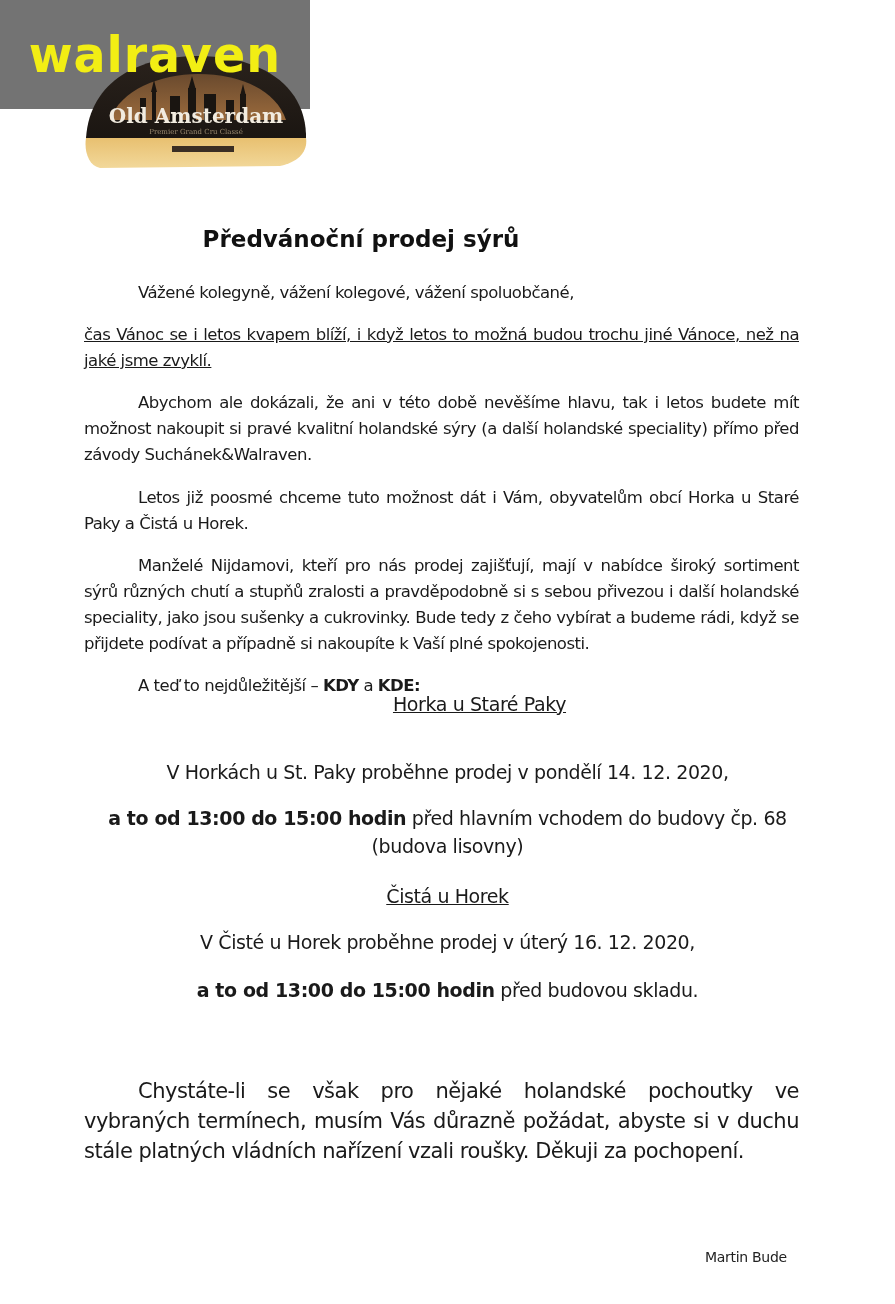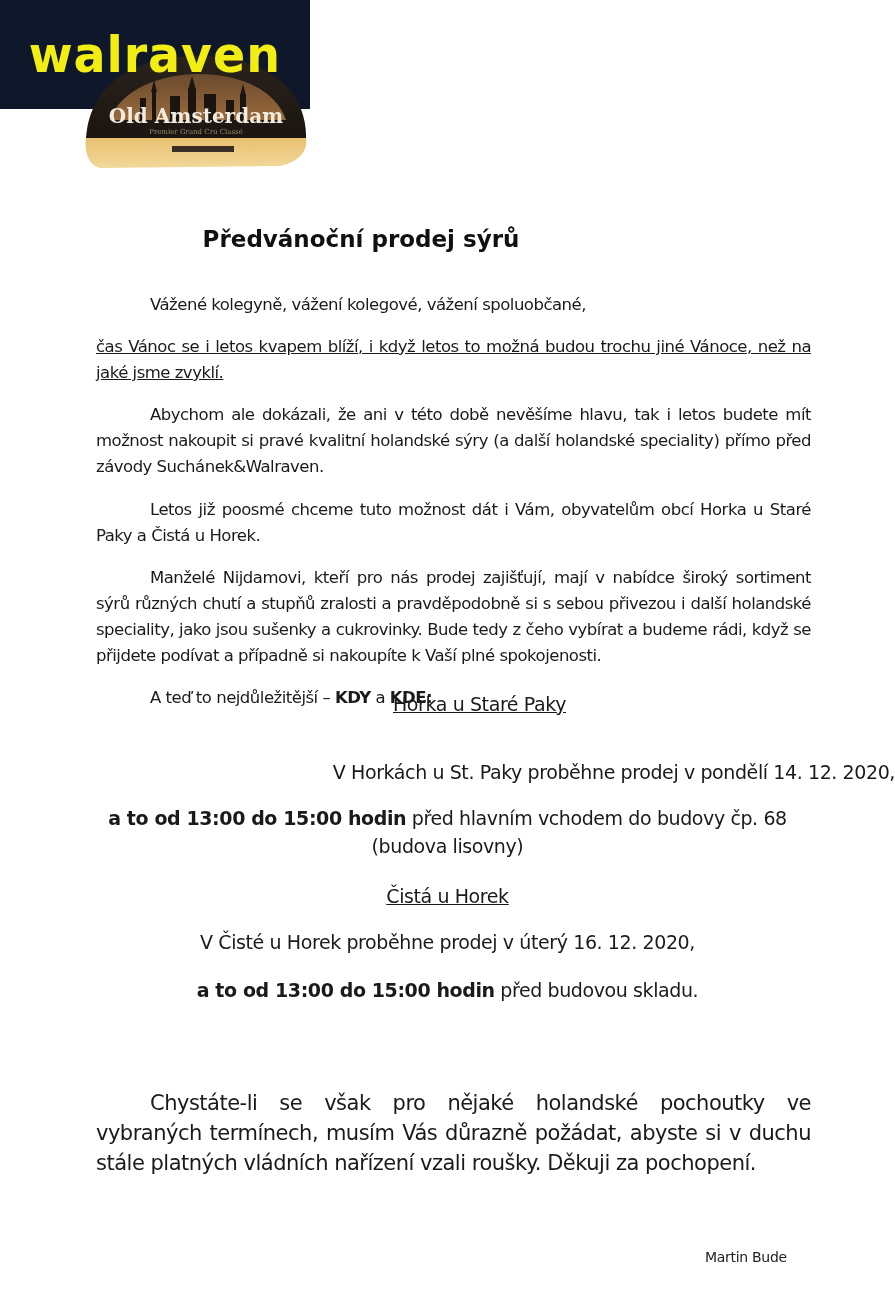--- a/index.html
+++ b/index.html
@@ -2,28 +2,28 @@
 <html><head>
   <meta charset="utf-8">
   <style>
     html, body { margin: 0; padding: 0; background: #ffffff; }
     body { width: 895px; height: 1304px; position: relative; overflow: hidden;
       font-family: "Liberation Sans", "DejaVu Sans", sans-serif; color: #1a1a1a; }
     .abs { position: absolute; }
     
     #cheese { left: 80px; top: 50px; width: 230px; height: 122px; }
     
-    #walraven { left: 440px; top: 64px; width: 310px; height: 109px; background: #0f172a;
+    #walraven { left: 440px; top: 64px; width: 310px; height: 109px; background: #737373;
       display: flex; align-items: center; justify-content: center; }
     #walraven span { color: #f2ee14; font-family: "DejaVu Sans", sans-serif; font-weight: bold;
       font-size: 50px; letter-spacing: 1px; transform: scaleX(0.95); display: inline-block; }
     h1 { position: absolute; left: 0; width: 722px; top: 226px; margin: 0; text-align: center;
       font-size: 23px; font-weight: bold; font-family: "DejaVu Sans", sans-serif; color: #111; }
     .p { position: absolute; left: 80px; width: 715px; font-size: 16.5px; line-height: 26px;
-      text-align: justify; margin: 16px; font-family: "DejaVu Sans", sans-serif; letter-spacing: -0.5px;
+      text-align: justify; margin: 4px; font-family: "DejaVu Sans", sans-serif; letter-spacing: -0.5px;
       transform-origin: left top; }
     .indent { text-indent: 54px; }
     .c { position: absolute; left: 0; width: 895px; text-align: center; margin: 0;
       font-family: "DejaVu Sans", sans-serif; letter-spacing: -0.4px; }
     .big { font-size: 19px; line-height: 28px; }
     .u { text-decoration: underline; }
     .closing { font-size: 21px; line-height: 30px; }
     #sign { position: absolute; left: 705px; top: 1249px; font-size: 14px;
       font-family: "DejaVu Sans", sans-serif; color: #222; letter-spacing: -0.3px; }
   </style>
@@ -79,21 +79,21 @@
 
 <p class="p indent" style="top:386px;">Abychom ale dokázali, že ani v této době nevěšíme hlavu, tak i letos budete mít možnost nakoupit si pravé kvalitní holandské sýry (a další holandské speciality) přímo před závody Suchánek&amp;Walraven.</p>
 
 <p class="p indent" style="top:481px;">Letos již poosmé chceme tuto možnost dát i Vám, obyvatelům obcí Horka u Staré Paky a Čistá u Horek.</p>
 
 <p class="p indent" style="top:549px;">Manželé Nijdamovi, kteří pro nás prodej zajišťují, mají v nabídce široký sortiment sýrů různých chutí a stupňů zralosti a pravděpodobně si s sebou přivezou i další holandské speciality, jako jsou sušenky a cukrovinky. Bude tedy z čeho vybírat a budeme rádi, když se přijdete podívat a případně si nakoupíte k Vaší plné spokojenosti.</p>
 
 <p class="p indent" style="top:669px;"><span>A teď to nejdůležitější – </span><b>KDY</b><span> a </span><b>KDE:</b></p>
 
 <p class="c big u" style="top:690px;padding-left:32px;">Horka u Staré Paky</p>
-<p class="c big" style="top:758px;text-align:right;">V Horkách u St. Paky proběhne prodej v pondělí 14. 12. 2020,</p>
+<p class="c big" style="top:758px;">V Horkách u St. Paky proběhne prodej v pondělí 14. 12. 2020,</p>
 <p class="c big" style="top:804px; left:80px; width:735px;"><b>a to od 13:00 do 15:00 hodin</b><span> před hlavním vchodem do budovy čp. 68 (budova lisovny)</span></p>
 
 <p class="c big u" style="top:882px;">Čistá u Horek</p>
 <p class="c big" style="top:928px;">V Čisté u Horek proběhne prodej v úterý 16. 12. 2020,</p>
 <p class="c big" style="top:976px;"><b>a to od 13:00 do 15:00 hodin</b><span> před budovou skladu.</span></p>
 
 <p class="p indent closing" style="top:1072px;">Chystáte-li se však pro nějaké holandské pochoutky ve vybraných termínech, musím Vás důrazně požádat, abyste si v duchu stále platných vládních nařízení vzali roušky. Děkuji za pochopení.</p>
 
 <div id="sign">Martin Bude</div>
 

